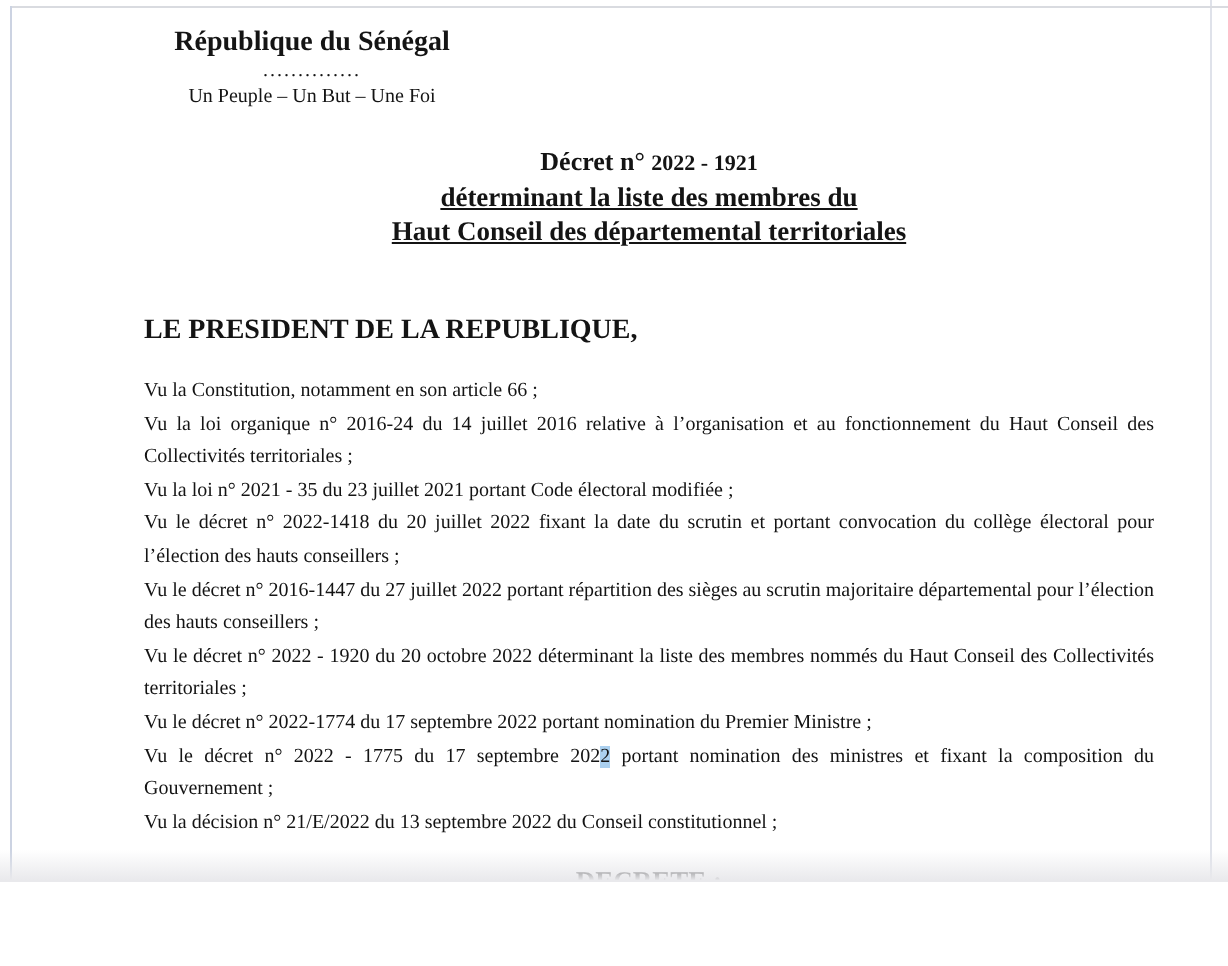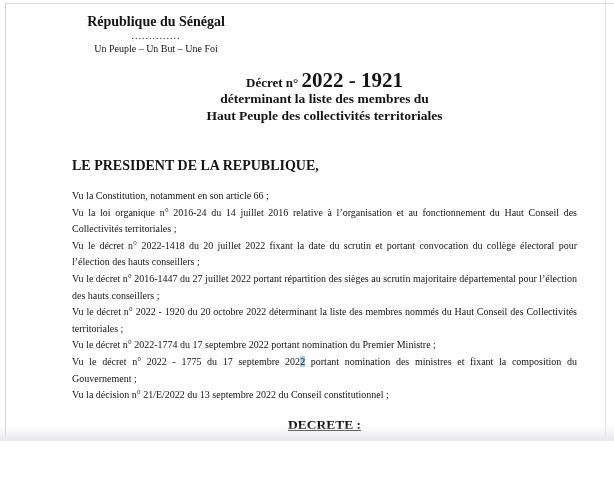--- a/index.html
+++ b/index.html
@@ -41,22 +41,22 @@
   .dots    { font-size: 10px; line-height: 9px; letter-spacing: 1px; margin-top: 1px; }
   .motto   { font-size: 10px; line-height: 13px; margin-top: 2px; }
 
   .title-block {
     margin: 17px 0 0 72px;
     width: 505px;
     text-align: center;
     font-weight: bold;
   }
   .title-line1 { font-size: 13px; line-height: 17px; }
-  .title-num   { font-size: 21px; }
-  .title-line  { font-size: 13.5px; line-height: 16.5px; }
+  .title-num   { font-size: 11px; }
+  .title-line  { font-size: 13.5px; line-height: 16.5px; text-decoration: underline; }
 
   .salutation {
     margin: 33px 0 0 72px;
     width: 505px;
     font-weight: bold;
     font-size: 14px;
     line-height: 17px;
   }
 
   .body-text {
@@ -89,28 +89,29 @@
 
   <div class="header">
     <div class="country">République du Sénégal</div>
     <div class="dots">..............</div>
     <div class="motto">Un Peuple – Un But – Une Foi</div>
   </div>
 
   <div class="title-block">
     <div class="title-line1"><span>Décret n° </span><span class="title-num">2022 - 1921</span></div>
     <div class="title-line">déterminant la liste des membres du</div>
-    <div class="title-line">Haut Peuple des collectivités territoriales</div>
+    <div class="title-line">Haut Conseil des départemental territoriales</div>
   </div>
 
   <div class="salutation">LE PRESIDENT DE LA REPUBLIQUE,</div>
 
   <div class="body-text">
       <p class="clause"><span>Vu la Constitution, notamment en son article 66 ;</span></p>
       <p class="clause"><span>Vu la loi organique n° 2016-24 du 14 juillet 2016 relative à l’organisation et au fonctionnement du Haut Conseil des Collectivités territoriales ;</span></p>
+      <p class="clause"><span>Vu la loi n° 2021 - 35 du 23 juillet 2021 portant Code électoral modifiée  ;</span></p>
       <p class="clause"><span>Vu le décret n° 2022-1418 du 20 juillet 2022 fixant la date du scrutin et portant convocation du collège électoral pour l’élection des hauts conseillers ;</span></p>
       <p class="clause"><span>Vu le décret n° 2016-1447 du 27 juillet 2022 portant répartition des sièges au scrutin majoritaire départemental pour l’élection des hauts conseillers ;</span></p>
       <p class="clause"><span>Vu le décret n° 2022 - 1920 du 20 octobre 2022 déterminant la liste des membres nommés du Haut Conseil des Collectivités territoriales ;</span></p>
       <p class="clause"><span>Vu le décret n° 2022-1774 du 17 septembre 2022 portant nomination du Premier Ministre ;</span></p>
       <p class="clause"><span>Vu le décret n° 2022 - 1775 du 17 septembre 202</span><span class="hl">2</span><span> portant nomination des ministres et fixant la composition du Gouvernement ;</span></p>
       <p class="clause"><span>Vu la décision n° 21/E/2022 du 13 septembre 2022 du Conseil constitutionnel ;</span></p>
     </div>
 
   <div class="decrete-row">
     <span>DECRETE :</span>

